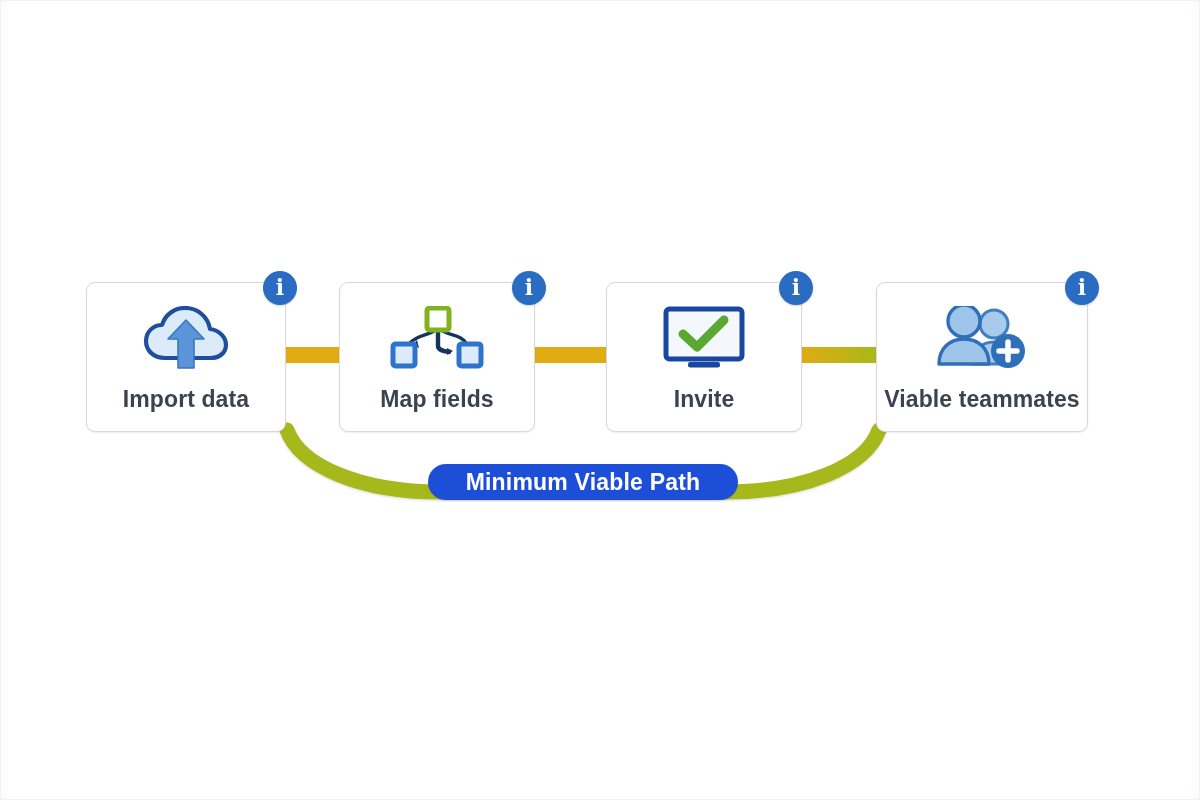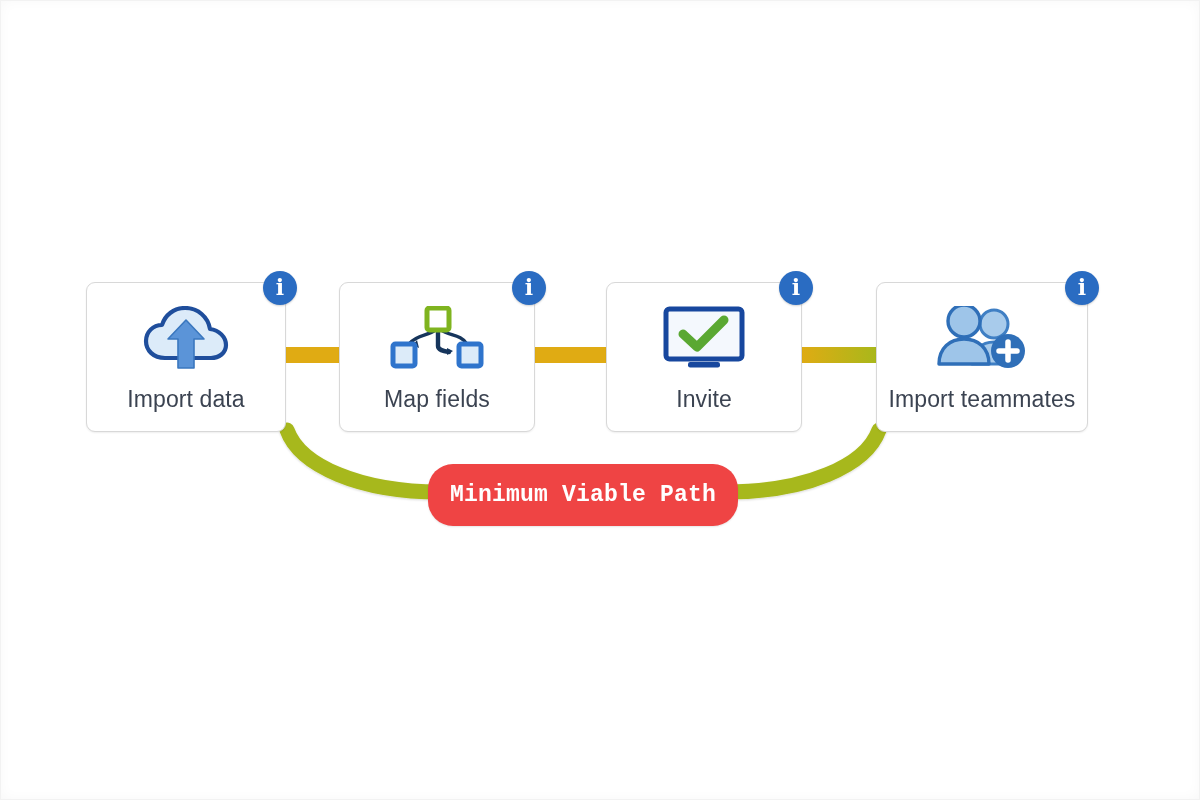--- a/index.html
+++ b/index.html
@@ -64,21 +64,21 @@
     justify-content: center;
   }
 
   .card-label {
     margin-top: 14px;
     font-size: 23px;
     line-height: 28px;
     color: #3b4351;
     letter-spacing: 0.1px;
     white-space: nowrap;
-    font-weight: 400;
+    font-weight: 700;
   }
 
   
   .info-badge {
     position: absolute;
     width: 34px;
     height: 34px;
     border-radius: 50%;
     background: #2a6cc2;
     top: -12px;
@@ -96,28 +96,27 @@
     font-family: "DejaVu Serif", serif;
     transform: translateY(-1px);
   }
 
   
   #path-pill {
     position: absolute;
     left: 428px;
     top: 464px;
     width: 310px;
-    height: 62px;
+    height: 36px;
     border-radius: 25px;
-    background: #ef4444;
+    background: #1d4ed8;
     display: flex;
     align-items: center;
     justify-content: center;
     box-shadow: 0 1px 2px rgba(0,0,0,0.10);
-    font-family: Liberation Mono, monospace;
   }
   #path-pill .pill-text {
     color: #ffffff;
     font-size: 23px;
     font-weight: 600;
     letter-spacing: 0.2px;
     white-space: nowrap;
   }
 </style>
 </head>
@@ -216,20 +215,20 @@
         <circle cx="60" cy="18" r="14" fill="#a8cbeb" stroke="#3f7fc4" stroke-width="3"></circle>
         <path d="M38 58 C38 44, 48 36, 60 36 C72 36, 82 44, 82 58 Z" fill="#a8cbeb" stroke="#3f7fc4" stroke-width="3" stroke-linejoin="round"></path>
 
         <circle cx="30" cy="15" r="16" fill="#9ec5e9" stroke="#2f6fb8" stroke-width="3.4"></circle>
         <path d="M5 58 C5 42, 16 33, 30 33 C44 33, 55 42, 55 58 Z" fill="#9ec5e9" stroke="#2f6fb8" stroke-width="3.4" stroke-linejoin="round"></path>
 
         <circle cx="74" cy="45" r="17" fill="#2f6fb8"></circle>
         <path d="M74 36 L74 54 M65 45 L83 45" stroke="#ffffff" stroke-width="5.5" stroke-linecap="round"></path>
       </svg>
     </div>
-    <div class="card-label">Import teammates</div>
+    <div class="card-label">Viable teammates</div>
   </div>
 
   <div id="path-pill">
     <span class="pill-text">Minimum Viable Path</span>
   </div>
 
 </div>
 
 </body></html>

